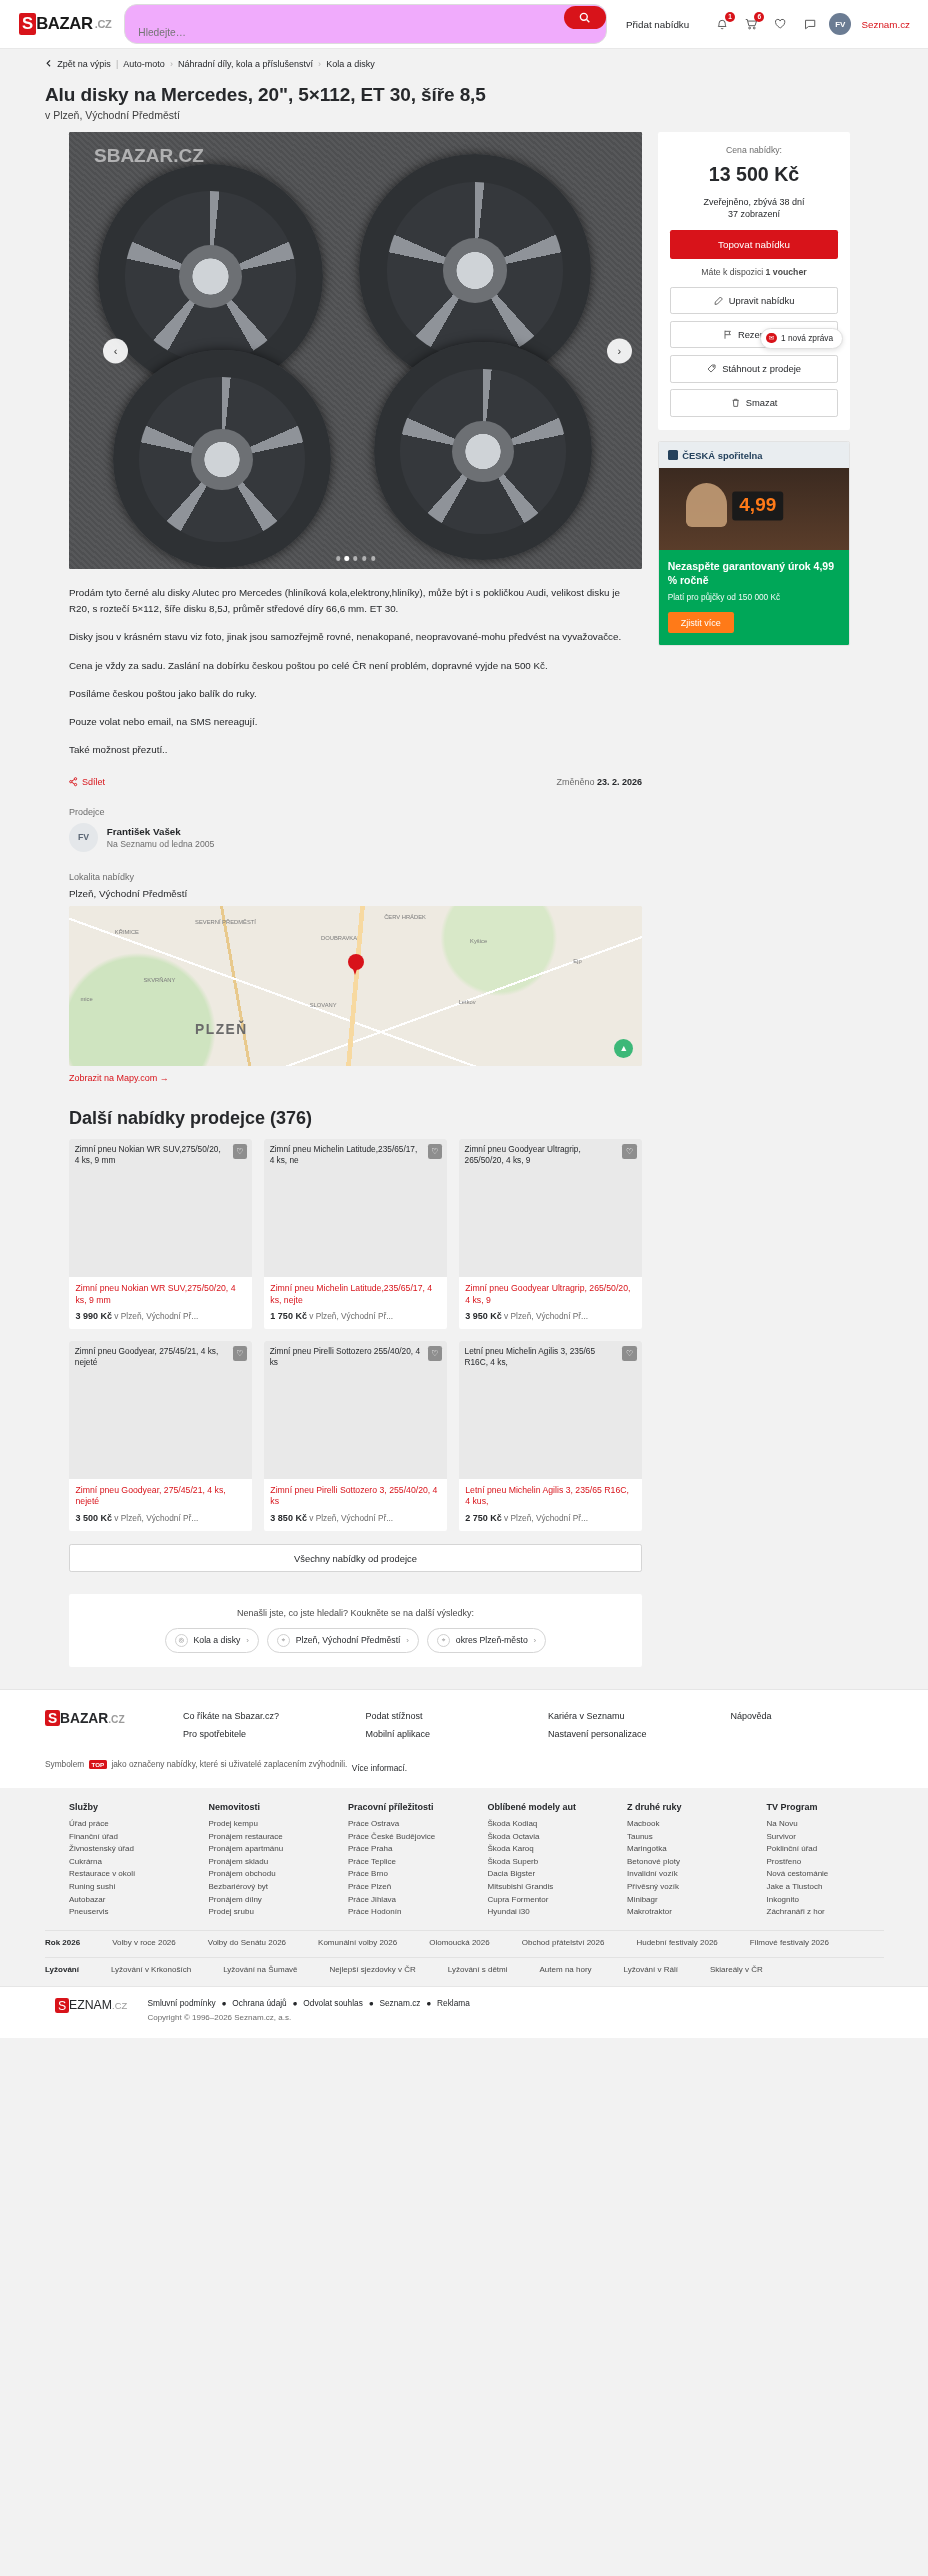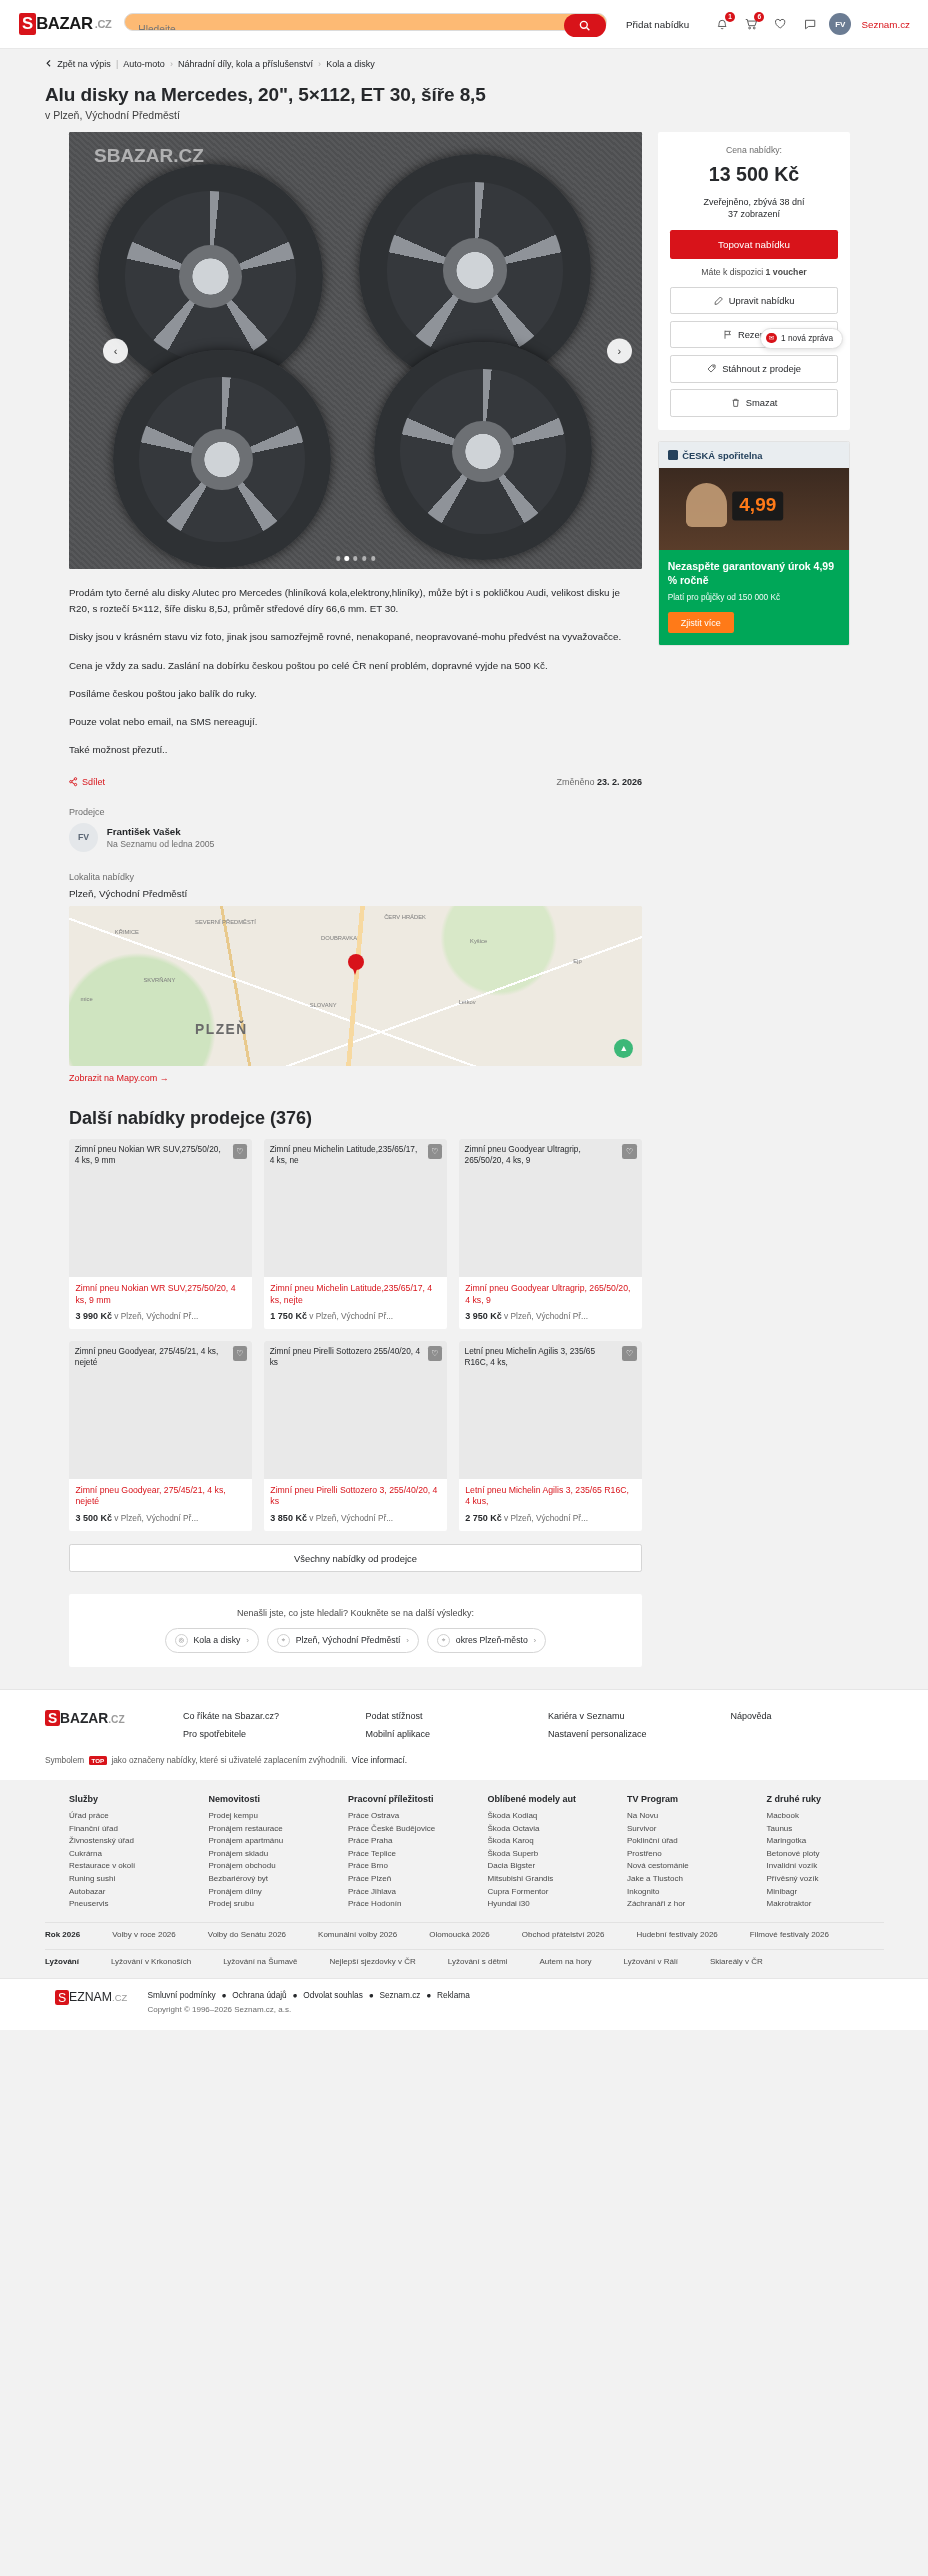--- a/index.html
+++ b/index.html
@@ -21,22 +21,22 @@
   }
   .logo {
     font-weight:bold; font-size:16.7px; letter-spacing:-0.4px;
     color:#1a1a1a; display:flex; align-items:center;
   }
   .logo .s { background:#d8131a; color:#fff; padding:0.7px 2.9px; border-radius:2.2px; margin-right:0.7px;}
   .logo .rest { color:#1a1a1a; }
   .logo .cz { color:#9a9a9a; font-size:11px; margin-left:2.2px;}
   .searchwrap { flex:1; position:relative; max-width:508px; }
   .searchwrap input {
-    width:100%; height:18px; border:0.7px solid #dcdcdc; border-radius:13px;
-    padding:16px 36px 0 13px; font-size:10.2px; color:#26282b; outline:none; background:#fdba74;
+    width:100%; height:40px; border:0.7px solid #dcdcdc; border-radius:13px;
+    padding:16px 36px 0 13px; font-size:10.2px; color:#26282b; outline:none; background:#f0abfc;
   }
   .searchbtn {
     position:absolute; right:1.5px; top:1.5px; width:42px; height:23px; border-radius:11.6px;
     background:#d8131a; border:none; color:#fff; display:flex; align-items:center; justify-content:center;
     cursor:pointer;
   }
   .addbtn {
     background:none; border:none; color:#26282b; font-size:9.8px; cursor:pointer; white-space:nowrap;
   }
   .hicons { display:flex; align-items:center; gap:10.2px; margin-left:4.4px; }
@@ -211,21 +211,21 @@
 
   
   .footer{ background:#fff; border-top:0.7px solid #e6e6e6; padding:20.3px 45px 14.5px; }
   .f-top{ display:flex; gap:29px; }
   .f-logo{ width:109px; font-weight:bold; font-size:13.8px;}
   .f-cols{ display:flex; flex:1; gap:29px; font-size:9px;}
   .f-cols .c{ flex:1; display:flex; flex-direction:column; gap:8.7px;}
   .f-cols a{ color:#26282b; text-decoration:none; cursor:pointer;}
   .f-note{ margin-top:16px; font-size:8.3px; color:#5b5b5b; display:flex; align-items:center; gap:4.4px;}
   .f-note .tag{ background:#d8131a; color:#fff; font-size:6.2px; padding:0.7px 2.9px; border-radius:1.5px; font-weight:bold;}
-  .f-note a{color:#26282b;}
+  .f-note a{color:#26282b;margin-top:8px;}
 
   .links{ background:#f2f2f2; padding:14.5px 45px 11.6px; }
   .links-grid{ display:flex; gap:22px;margin-left:24px; }
   .lcol{ flex:1; }
   .lcol h4{ font-size:9px; margin:0 0 6.5px; font-weight:bold;}
   .lcol ul{ list-style:none; margin:0; padding:0; }
   .lcol li{ font-size:8px; color:#4a4a4a; margin-bottom:3.6px; cursor:pointer;}
   .rowlinks{ border-top:0.7px solid #e2e2e2; margin-top:10.2px; padding-top:7px; display:flex; gap:32px;
     font-size:8px; color:#4a4a4a; flex-wrap:wrap;}
   .rowlinks b{ font-weight:bold; color:#26282b;}
@@ -628,47 +628,47 @@
           <li>Škoda Karoq</li>
           <li>Škoda Superb</li>
           <li>Dacia Bigster</li>
           <li>Mitsubishi Grandis</li>
           <li>Cupra Formentor</li>
           <li>Hyundai i30</li>
         </ul>
       </div>
 
       <div class="lcol">
+        <h4>Z druhé ruky</h4>
+        <ul>
+          <li>Macbook</li>
+          <li>Taunus</li>
+          <li>Maringotka</li>
+          <li>Betonové ploty</li>
+          <li>Invalidní vozík</li>
+          <li>Přívěsný vozík</li>
+          <li>Minibagr</li>
+          <li>Makrotraktor</li>
+        </ul>
+      </div>
+
+      <div class="lcol">
         <h4>TV Program</h4>
         <ul>
           <li>Na Novu</li>
           <li>Survivor</li>
           <li>Poklinční úřad</li>
           <li>Prostřeno</li>
           <li>Nová cestománie</li>
           <li>Jake a Tlustoch</li>
           <li>Inkognito</li>
           <li>Záchranáři z hor</li>
         </ul>
       </div>
 
-      <div class="lcol">
-        <h4>Z druhé ruky</h4>
-        <ul>
-          <li>Macbook</li>
-          <li>Taunus</li>
-          <li>Maringotka</li>
-          <li>Betonové ploty</li>
-          <li>Invalidní vozík</li>
-          <li>Přívěsný vozík</li>
-          <li>Minibagr</li>
-          <li>Makrotraktor</li>
-        </ul>
-      </div>
-
     </div>
 
     <div class="rowlinks">
       <b>Rok 2026</b>
       <span>Volby v roce 2026</span>
       <span>Volby do Senátu 2026</span>
       <span>Komunální volby 2026</span>
       <span>Olomoucká 2026</span>
       <span>Obchod přátelství 2026</span>
       <span>Hudební festivaly 2026</span>

